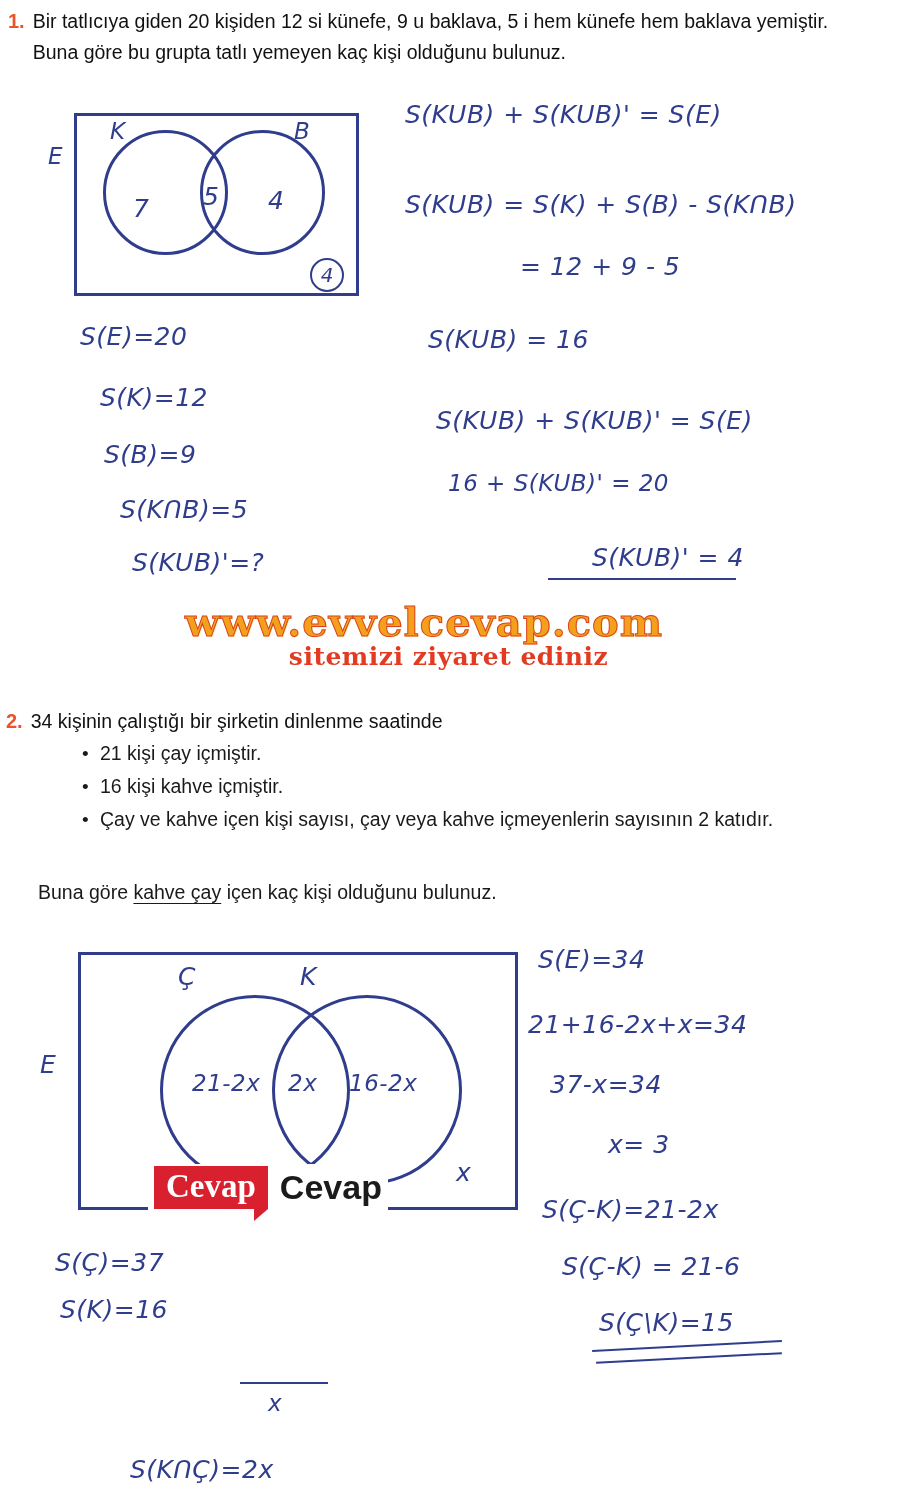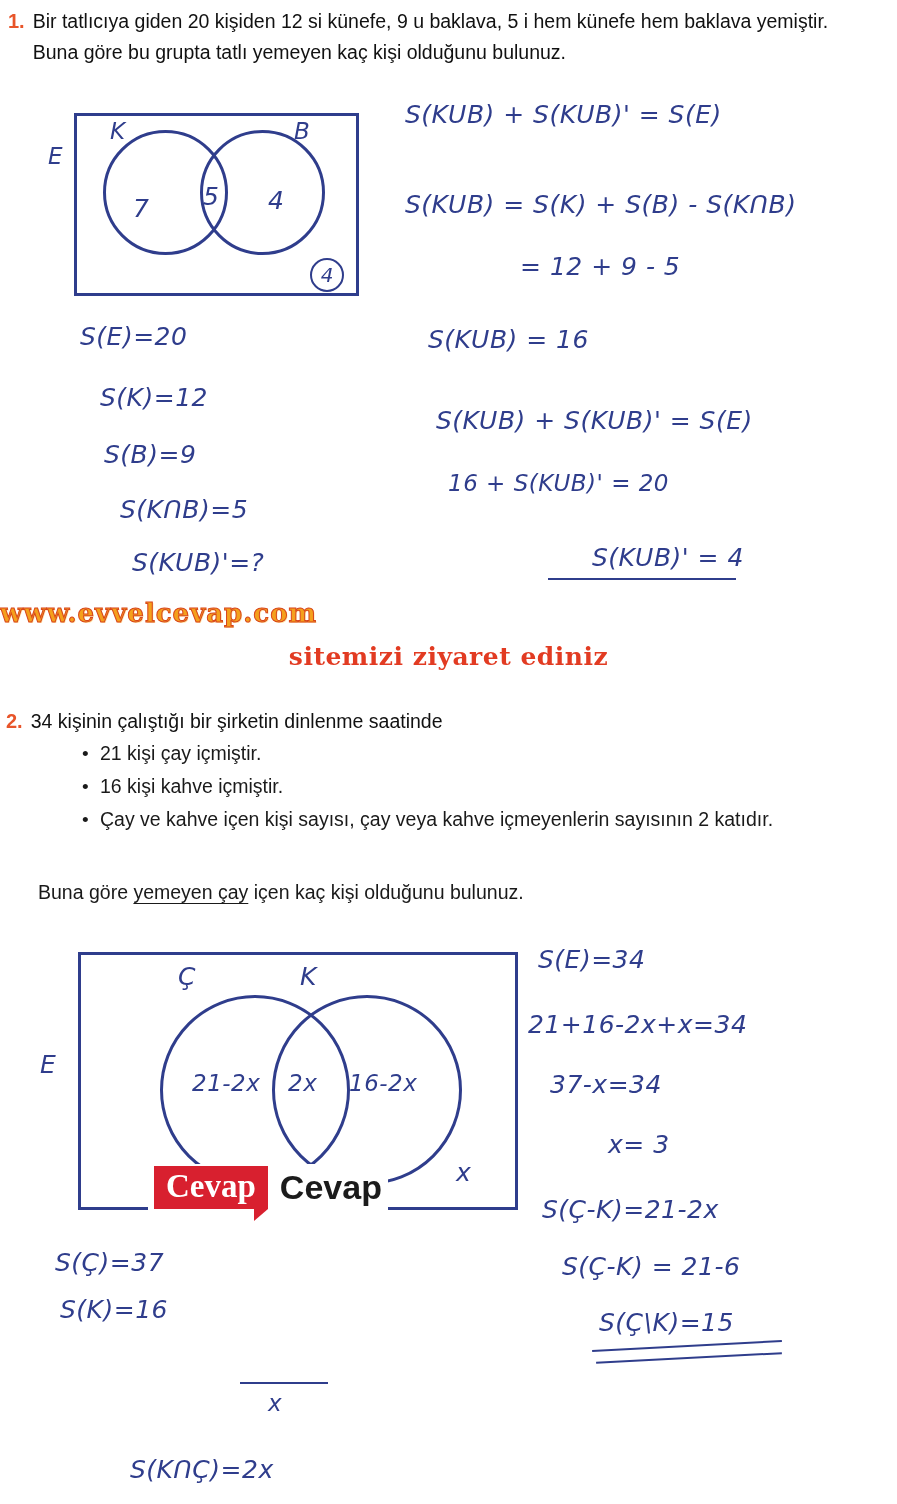--- a/index.html
+++ b/index.html
@@ -122,24 +122,24 @@
     height: 2px;
     background: #2f3d8c;
   }
 
   
   .wm-site {
     position: absolute;
     left: 0;
     top: 598px;
     width: 848px;
-    text-align: left;
+    text-align: center;
     font-family: "DejaVu Serif", serif;
     font-weight: bold;
-    font-size: 26px;
+    font-size: 40px;
     color: #f4a01c;
     letter-spacing: 1px;
     -webkit-text-stroke: 1px #d8451c;
     text-shadow: 1px 1px 0 #ffe9b0;
   }
   .wm-sub {
     position: absolute;
     left: 0;
     top: 642px;
     width: 897px;
@@ -230,21 +230,21 @@
 
   <div class="bullets">
     <ul>
       <li>21 kişi çay içmiştir.</li>
       <li>16 kişi kahve içmiştir.</li>
       <li>Çay ve kahve içen kişi sayısı, çay veya kahve içmeyenlerin sayısının 2 katıdır.</li>
     </ul>
   </div>
 
   <div class="closing">
-    <span>Buna göre </span><span class="underline-txt">yemeyen çay</span><span> içen kaç kişi olduğunu bulunuz.</span>
+    <span>Buna göre </span><span class="underline-txt">kahve çay</span><span> içen kaç kişi olduğunu bulunuz.</span>
   </div>
 
   <div class="venn-box" style="left:78px; top:952px; width:440px; height:258px;"></div>
   <div class="circle" style="left:160px; top:995px; width:190px; height:190px;"></div>
   <div class="circle" style="left:272px; top:995px; width:190px; height:190px;"></div>
   <div class="hw hw-l" style="left:40px; top:1050px;">E</div>
   <div class="hw hw-l" style="left:178px; top:962px;">Ç</div>
   <div class="hw hw-l" style="left:300px; top:962px;">K</div>
   <div class="hw hw-m" style="left:192px; top:1070px;">21-2x</div>
   <div class="hw hw-m" style="left:288px; top:1070px;">2x</div>

